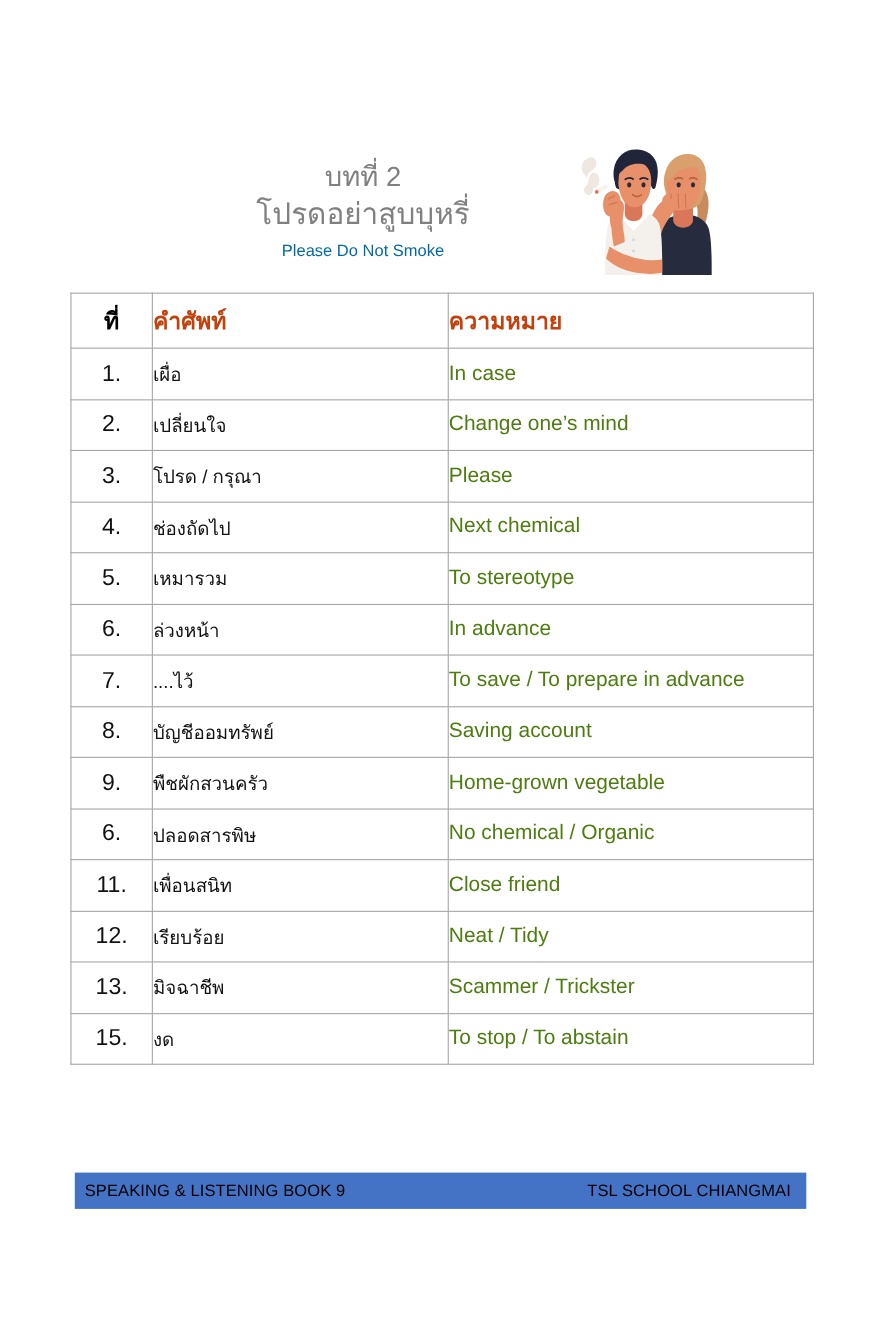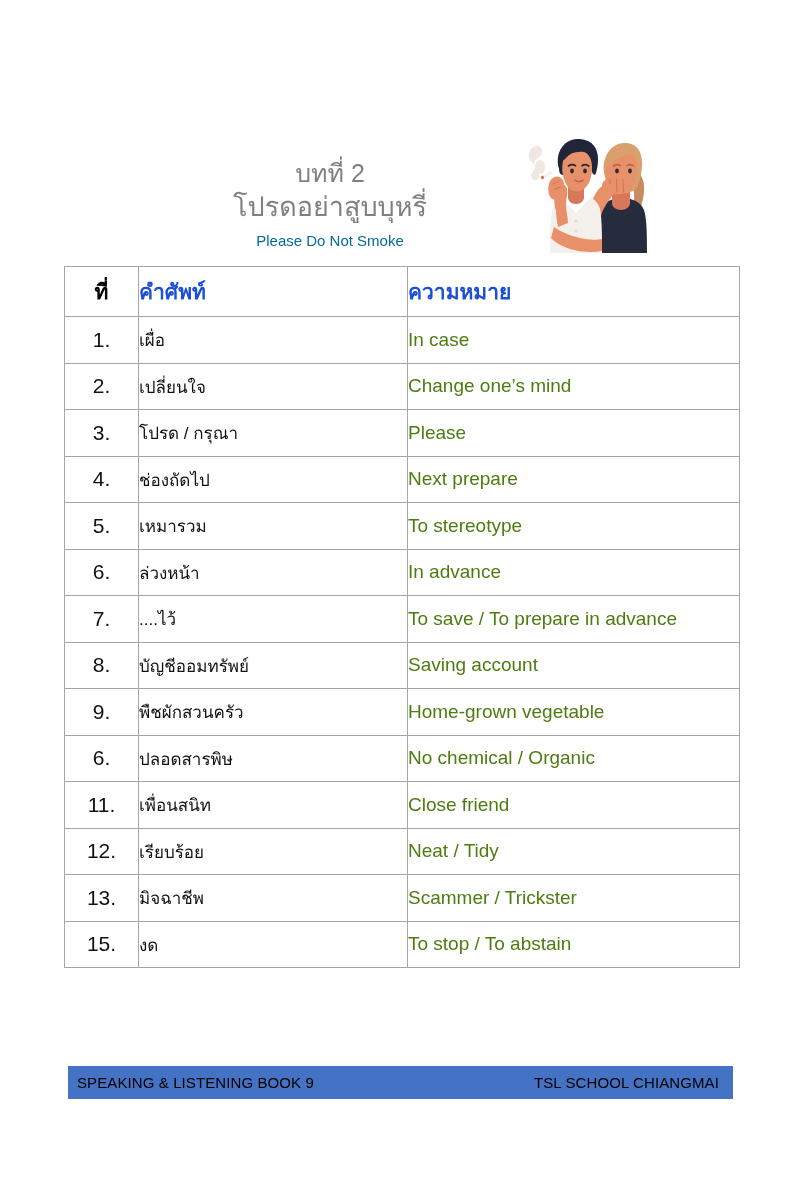--- a/index.html
+++ b/index.html
@@ -23,21 +23,21 @@
 
   
   .header {
     position: absolute;
     left: 64px;
     top: 118px;
     width: 676px;
     height: 135px;
     display: flex;
     flex-direction: row;
-    align-items: flex-end;
+    align-items: center;
     justify-content: center;
   }
   .header-text {
     display: flex;
     flex-direction: column;
     align-items: center;
     justify-content: flex-start;
     padding-top: 14px;
     width: 372px;
     box-sizing: border-box;
@@ -128,21 +128,21 @@
     font-size: 21px;
     font-weight: bold;
     color: #000000;
     padding-bottom: 3px;
   }
   .hdr-word, .hdr-mean {
     text-align: left;
     font-family: Liberation Sans, sans-serif;
     font-size: 21px;
     font-weight: bold;
-    color: #1d4ed8;
+    color: #c2410c;
     padding-bottom: 3px;
   }
   .hdr-word { padding-left: 11px; }
   .hdr-mean { padding-left: 8px; }
 
   
   .footer-bar {
     position: absolute;
     left: 68px;
     top: 1066px;
@@ -284,21 +284,21 @@
         <td class="cell-mean">Change one’s mind</td>
       </tr>
       <tr>
         <td class="cell-no">3.</td>
         <td class="cell-word">โปรด / กรุณา</td>
         <td class="cell-mean">Please</td>
       </tr>
       <tr>
         <td class="cell-no">4.</td>
         <td class="cell-word">ช่องถัดไป</td>
-        <td class="cell-mean">Next prepare</td>
+        <td class="cell-mean">Next chemical</td>
       </tr>
       <tr>
         <td class="cell-no">5.</td>
         <td class="cell-word">เหมารวม</td>
         <td class="cell-mean">To stereotype</td>
       </tr>
       <tr>
         <td class="cell-no">6.</td>
         <td class="cell-word">ล่วงหน้า</td>
         <td class="cell-mean">In advance</td>

